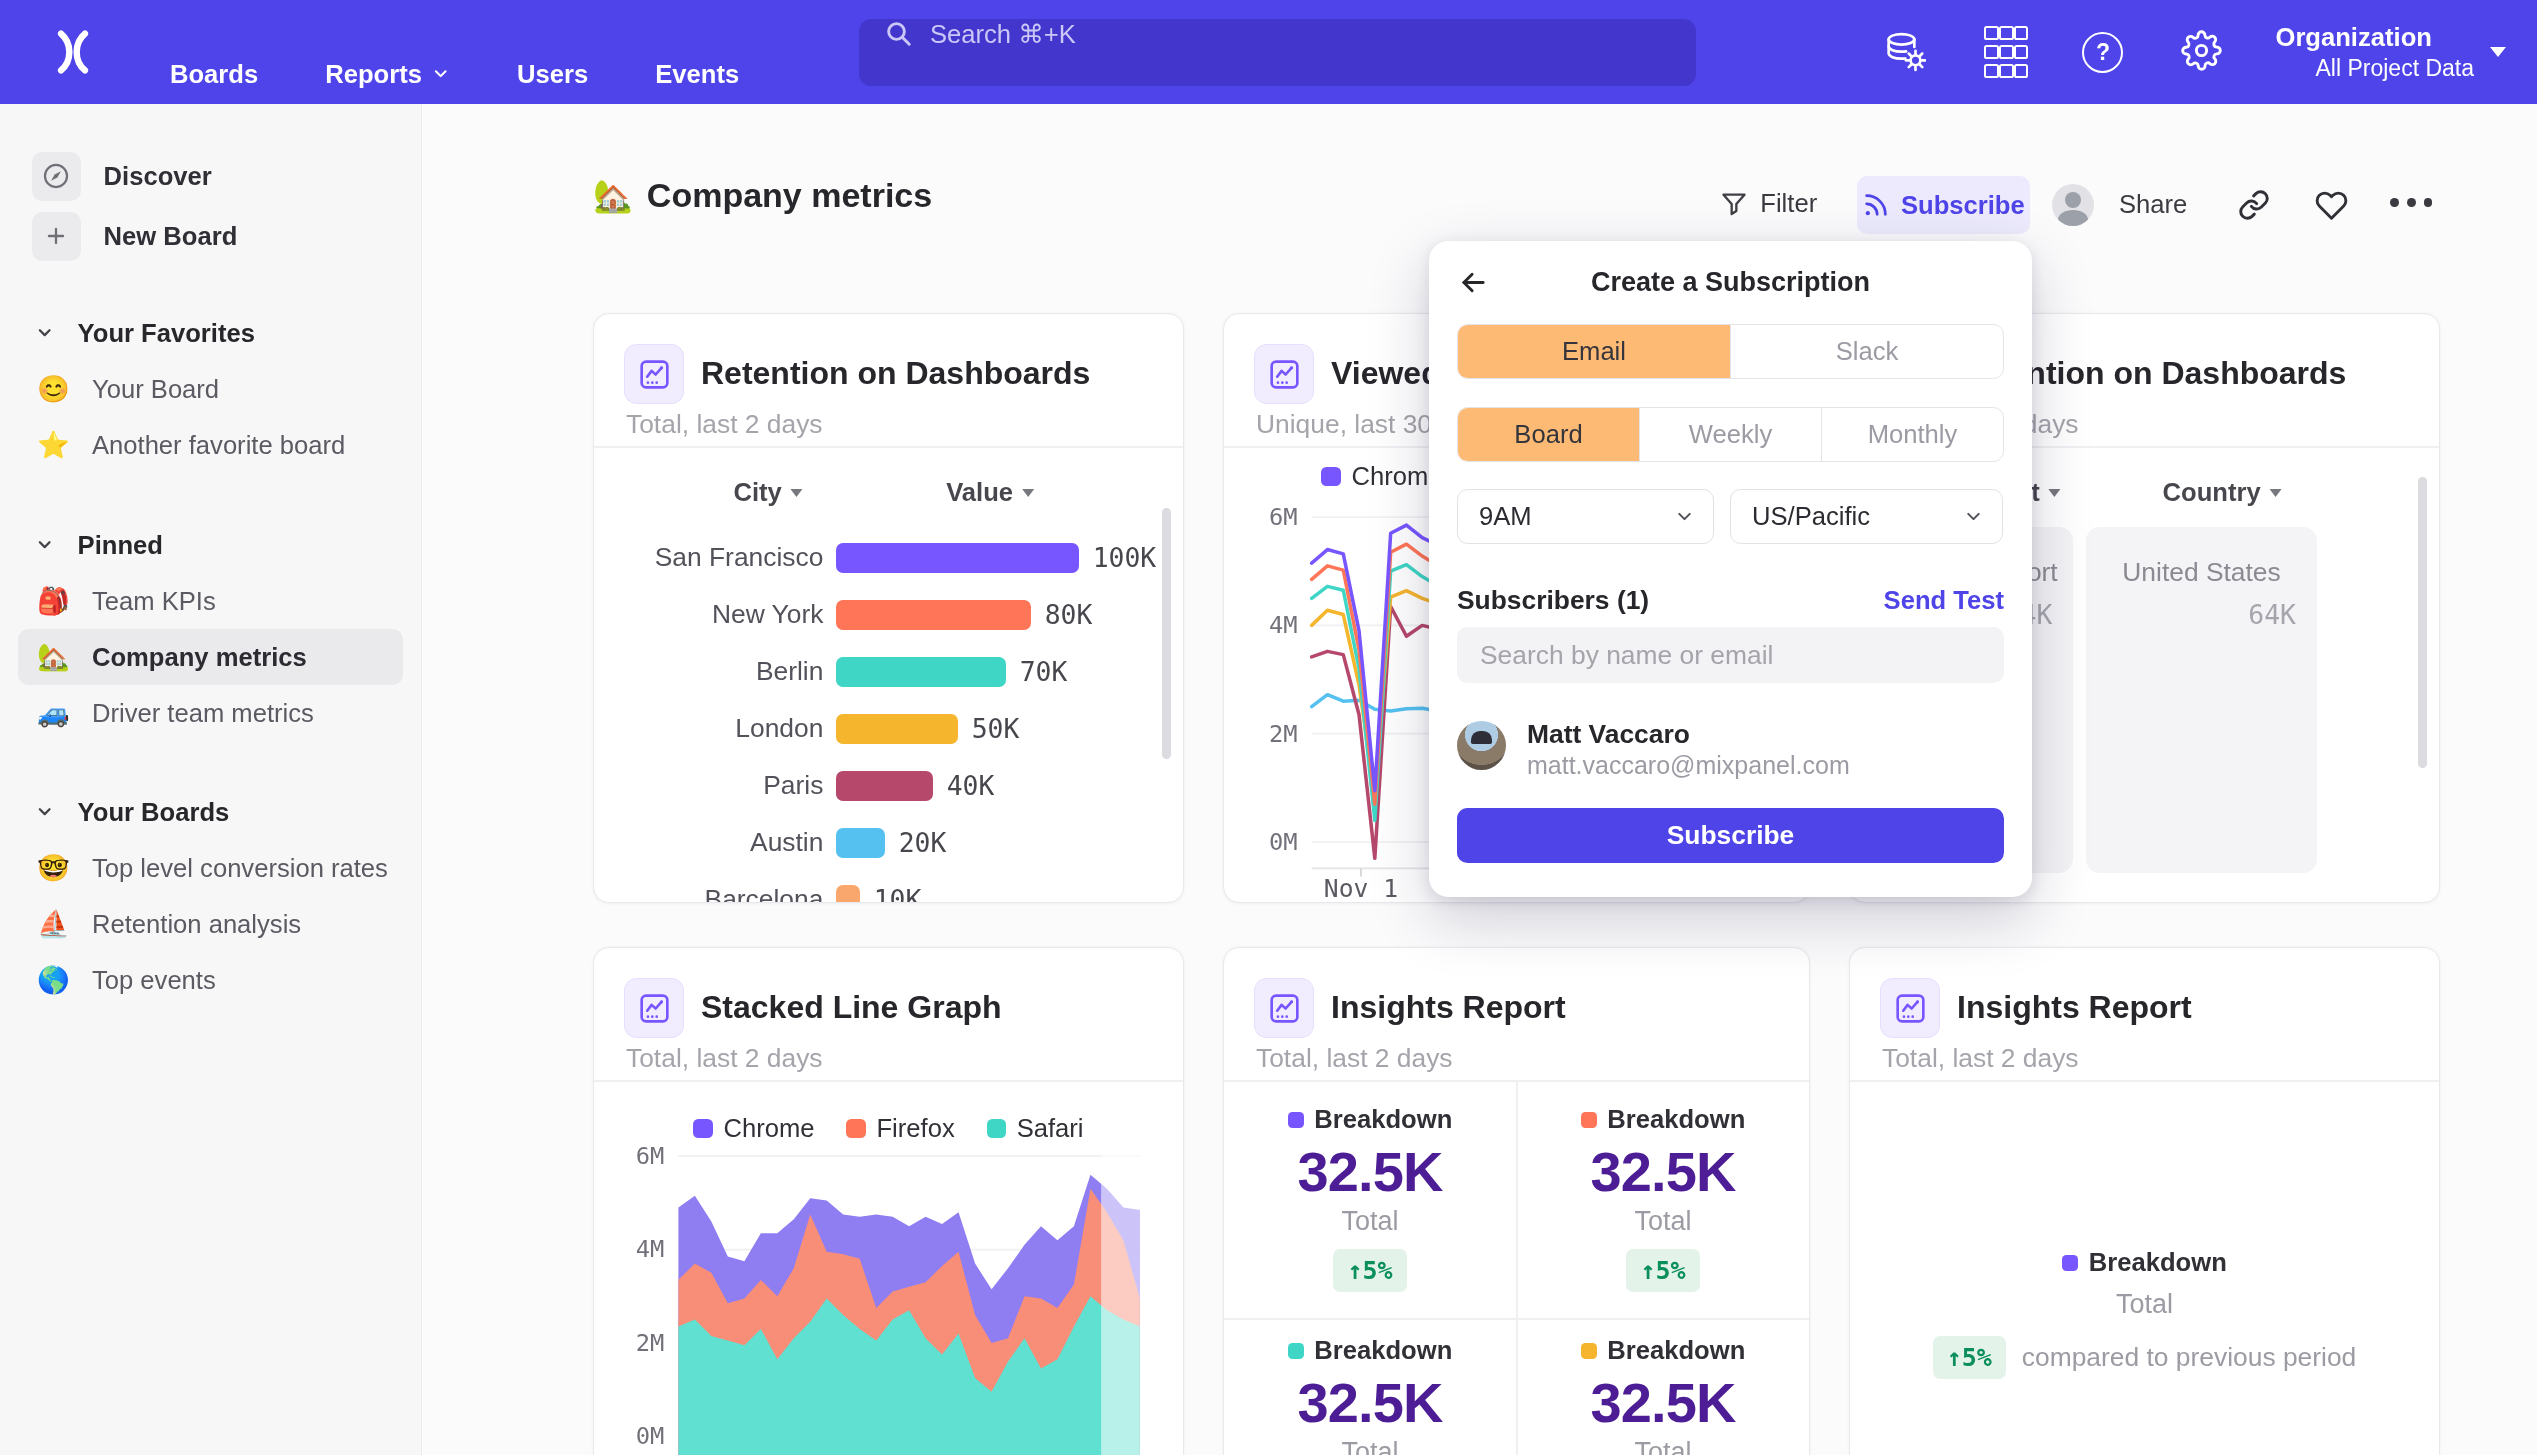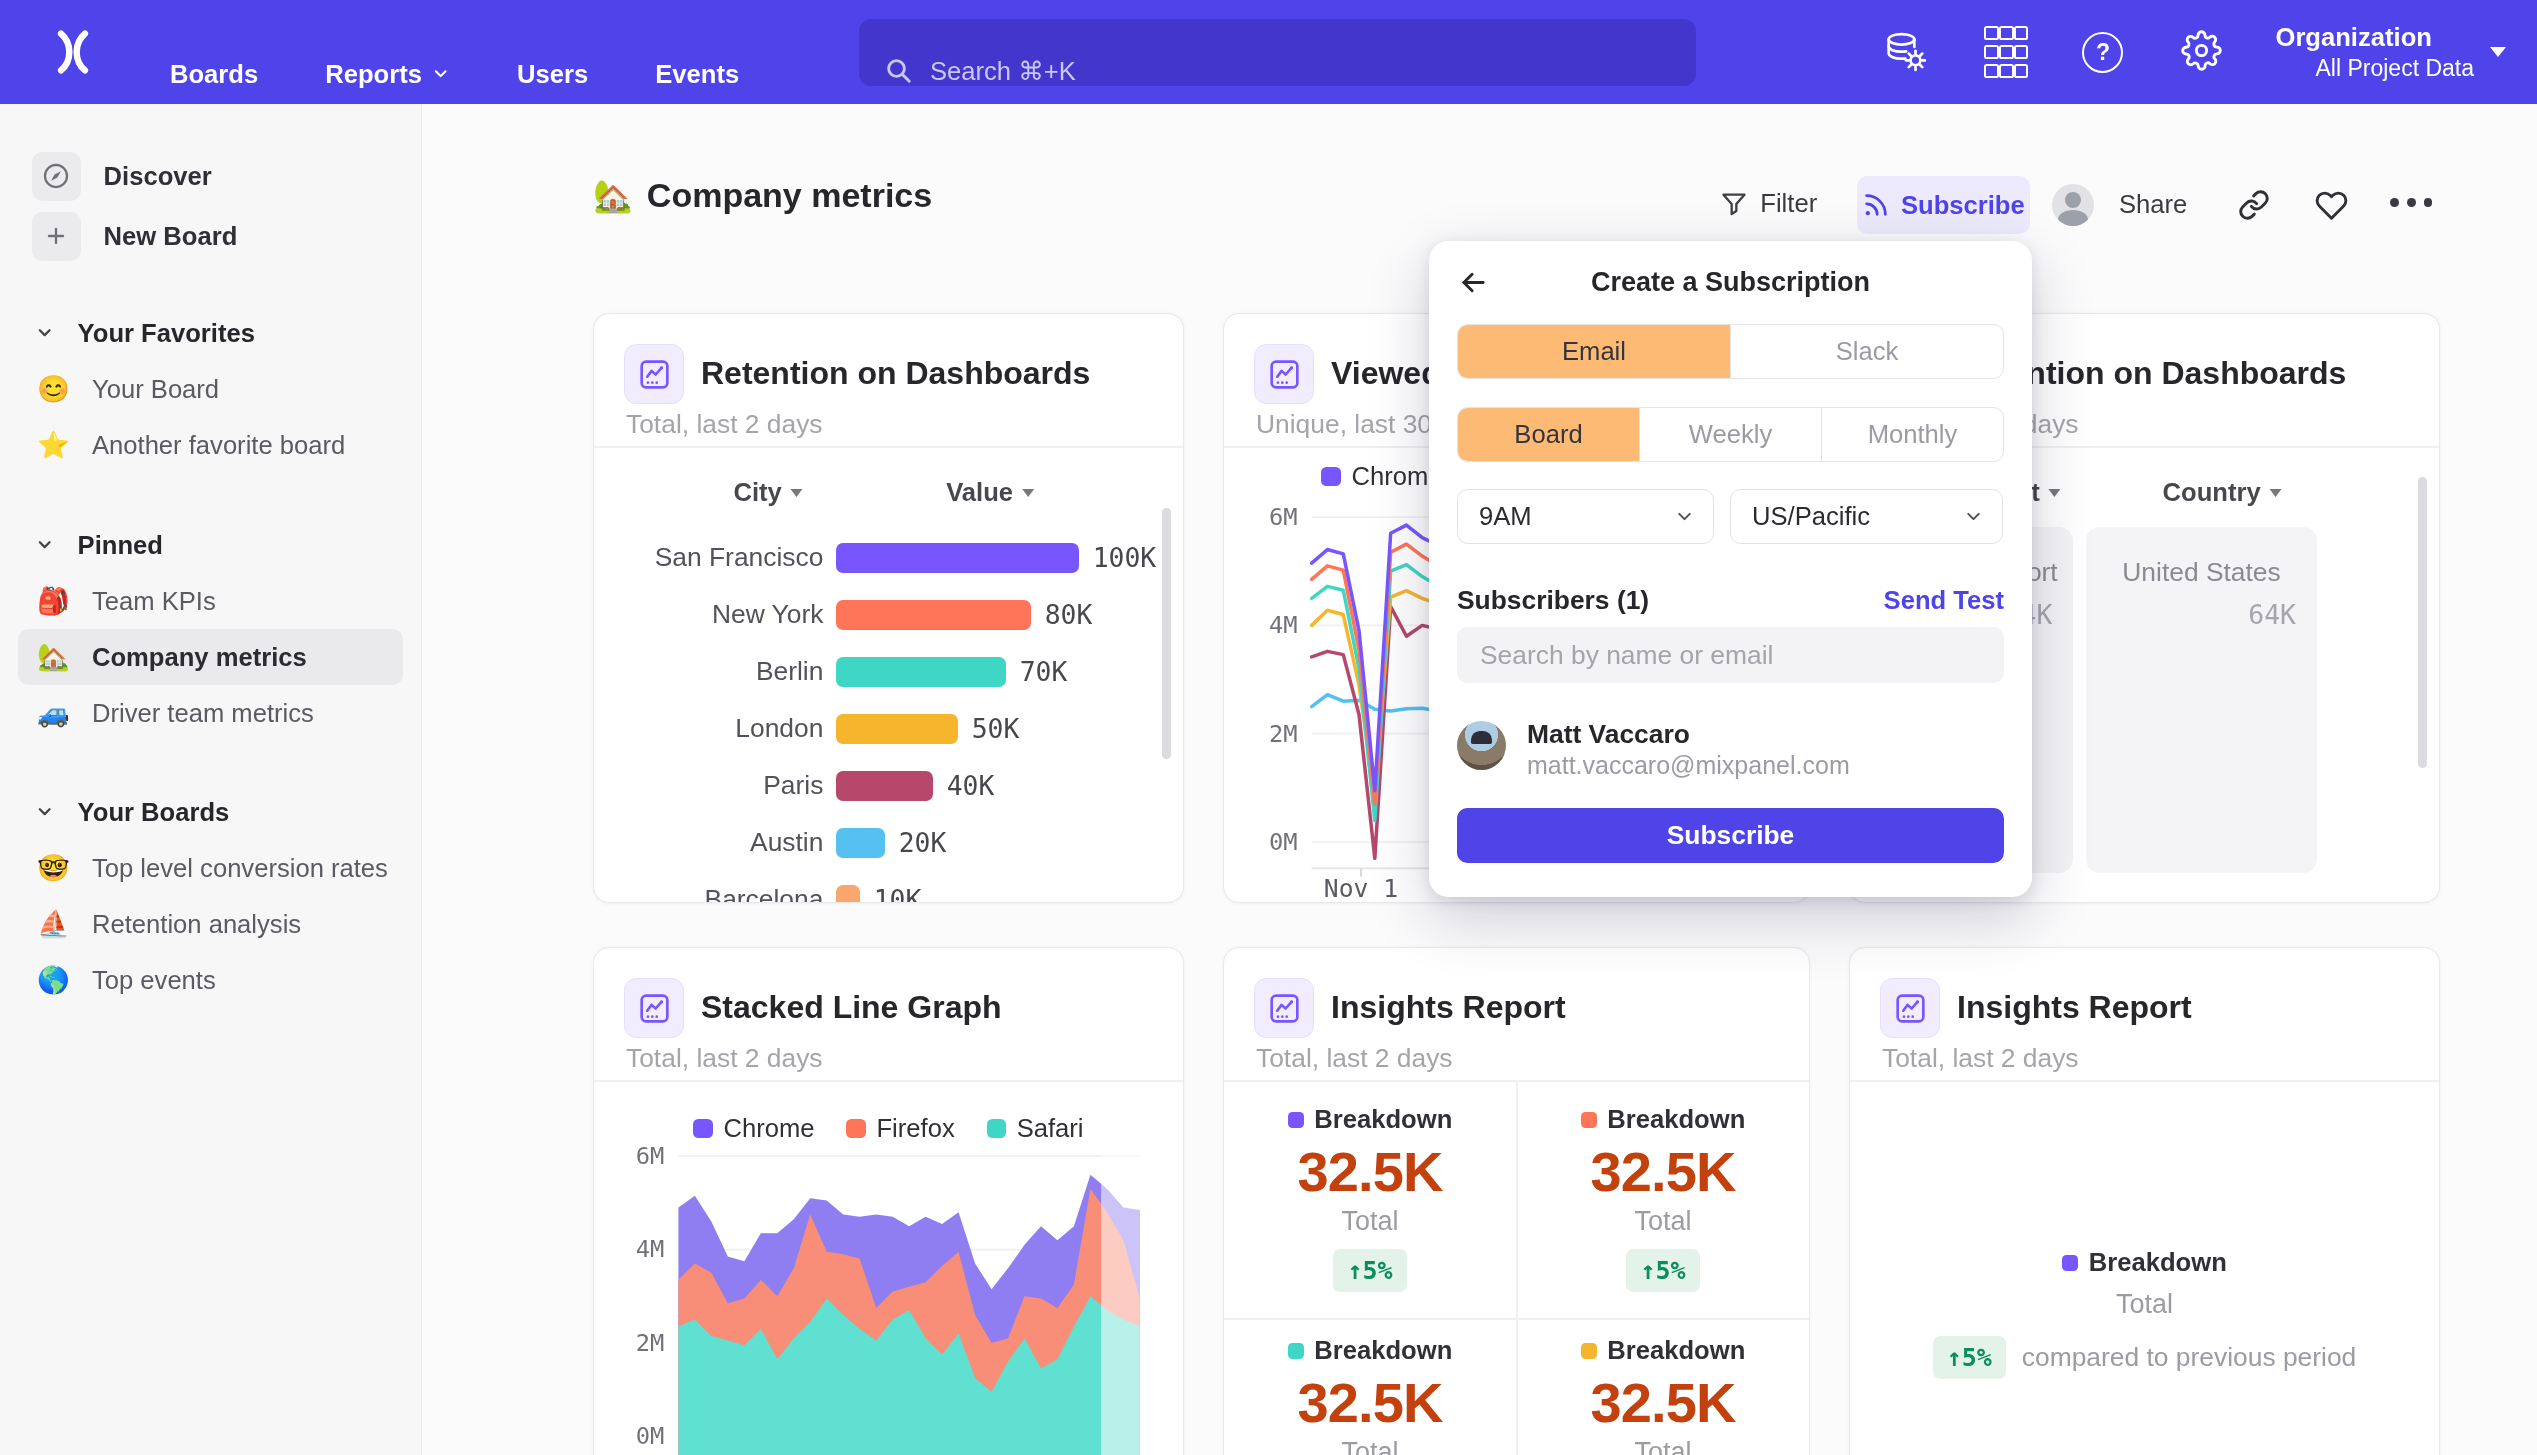--- a/index.html
+++ b/index.html
@@ -3,21 +3,21 @@
 <meta charset="utf-8">
 <style>
   html,body{margin:0;padding:0;}
   body{width:2538px;height:1456px;overflow:hidden;position:relative;background:#fff;
        font-family:"Liberation Sans",sans-serif;color:#2B2B31;}
 
   
   .topnav{position:absolute;top:0;left:0;width:2538px;height:104px;background:#4E44E9;z-index:30;}
   .nav-item{color:#fff;font-size:25.6px;font-weight:600;display:inline-flex;align-items:center;gap:8.8px;cursor:pointer;margin-top:44px;}
   .searchbar{position:absolute;left:859px;top:18.5px;width:837px;height:67px;background:#4336CC;border-radius:12.3px;
-             display:flex;align-items:flex-end;padding-left:25px;box-sizing:border-box;gap:16px;}
+             display:flex;align-items:flex-start;padding-left:25px;box-sizing:border-box;gap:16px;}
   .searchbar span{color:#CBC7F7;font-size:25.6px;}
   .navicons{position:absolute;right:0;top:0;height:104px;display:flex;align-items:center;}
   .org{color:#fff;text-align:left;line-height:1.25;}
   .org .l1{font-size:25.6px;font-weight:700;}
   .org .l2{font-size:23px;font-weight:400;margin-left:40px;}
   .org-chev{width:0;height:0;border-left:8.8px solid transparent;border-right:8.8px solid transparent;border-top:10.6px solid #fff;margin-left:16px;}
   .gridicon{display:grid;grid-template-columns:repeat(3,10.6px);grid-gap:4.4px;}
   .gridicon i{width:10.6px;height:10.6px;border:2.3px solid #fff;border-radius:2.6px;display:block;}
   .helpicon{width:37px;height:37px;border:2.6px solid #fff;border-radius:50%;display:flex;align-items:center;justify-content:center;
             color:#fff;font-size:23px;font-weight:700;}
@@ -68,21 +68,21 @@
   .brow .bval{margin-left:14px;font-size:26.4px;color:#47474D;}
   .scrollbar{position:absolute;width:8.8px;border-radius:4.4px;background:#DCDCE0;z-index:3;}
   .legend{position:absolute;left:0;right:0;display:flex;justify-content:center;gap:32px;}
   .legend .en{display:flex;align-items:center;gap:10.6px;font-size:25.6px;color:#303036;}
   .legend .sw{width:19.4px;height:19.4px;border-radius:5.3px;flex:none;}
   .gpanel{position:absolute;background:#F4F4F6;border-radius:14px;}
   .gpanel .pl{position:absolute;left:0;right:0;top:30px;text-align:center;font-size:26.4px;color:#8A8A92;}
   .gpanel .pv{position:absolute;right:21px;top:72px;font-size:26.4px;color:#A5A5AD;}
   .mlabel{display:flex;align-items:center;gap:10.6px;font-size:25.6px;color:#303036;font-weight:600;}
   .mlabel .dot{width:16px;height:16px;border-radius:4.4px;flex:none;}
-  .mval{font-size:56px;font-weight:700;color:#c2410c;letter-spacing:-0.9px;}
+  .mval{font-size:56px;font-weight:700;color:#4c1d95;letter-spacing:-0.9px;}
   .munit{font-size:27px;color:#9B9BA3;}
   .badge{background:#E4F3EA;color:#0A8F5B;font-size:25px;font-weight:600;border-radius:7px;padding:7px 14px;display:inline-block;}
   .mnote{font-size:26.4px;color:#9B9BA3;}
 
   
   .modal{position:absolute;left:1429px;top:241px;width:603px;height:656px;background:#fff;border-radius:19.4px;
          box-shadow:0 21px 62px rgba(25,20,60,.20),0 3.5px 14px rgba(25,20,60,.10);z-index:40;}
   .m-title{position:absolute;left:0;right:0;top:26.4px;text-align:center;font-size:27px;font-weight:600;color:#26262B;}
   .m-back{position:absolute;left:28px;top:25px;cursor:pointer;}
   .seg{position:absolute;left:28px;right:28px;height:55px;border:1.8px solid #E4E4E8;border-radius:10.6px;display:flex;overflow:hidden;box-sizing:border-box;}

